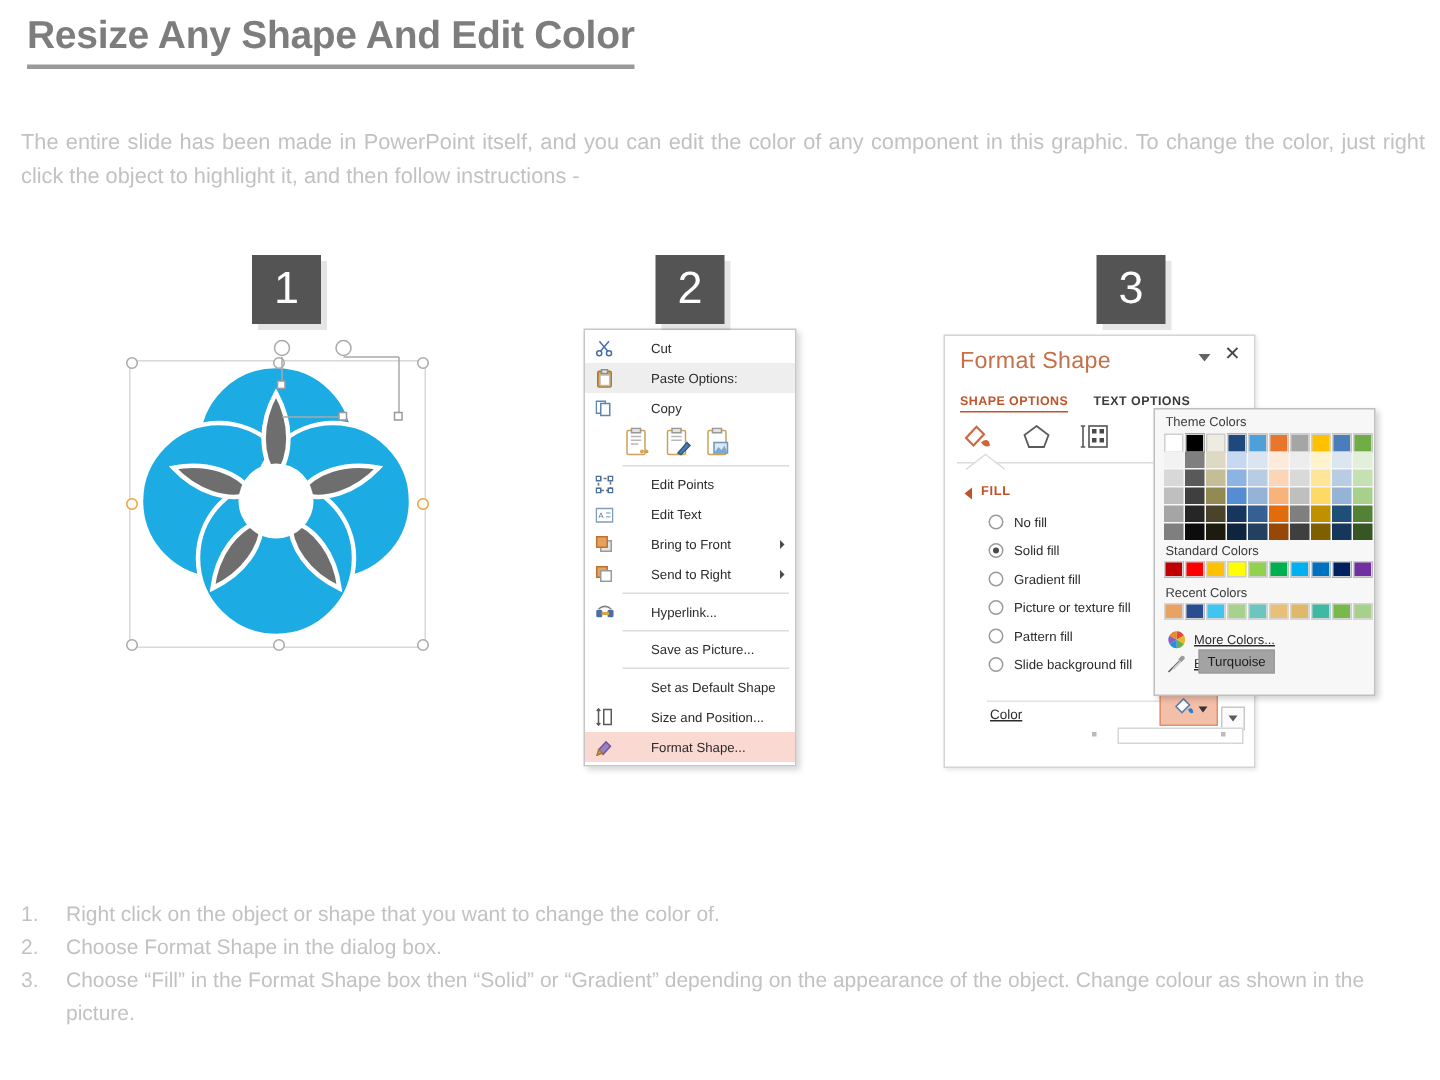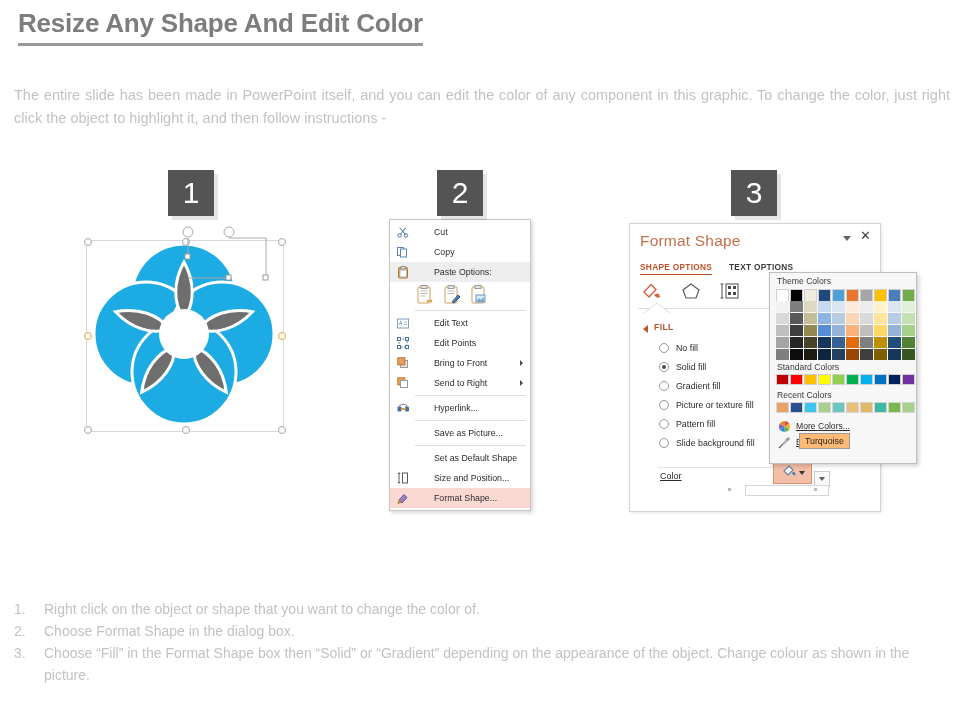--- a/index.html
+++ b/index.html
@@ -73,21 +73,21 @@
     width:0;height:0;border-left:3.5px solid #4a4a4a;
     border-top:3px solid transparent;border-bottom:3px solid transparent;
   }
   .menu-sep{height:1px;background:#dcdcdc;margin:2px 4px 2px 25px;}
   #paste-row{display:flex;align-items:center;height:26px;padding-left:26px;gap:9px;}
   .paste-ico{width:18px;height:20px;}
   
   #format-shape-pane{
     position:absolute;left:629px;top:223px;width:206px;height:287px;
     background:#ffffff;border:1px solid #d4d4d4;
-    box-shadow:1px 1px 3px rgba(0,0,0,0.10);z-index:10;padding-left:44px;
+    box-shadow:1px 1px 3px rgba(0,0,0,0.10);z-index:10;
   }
   #fs-title{
     position:absolute;left:10px;top:8px;
     font-size:15.5px;color:#c4714a;font-weight:normal;letter-spacing:.2px;
   }
   #fs-collapse{position:absolute;right:29px;top:12px;width:0;height:0;
     border-left:4px solid transparent;border-right:4px solid transparent;
     border-top:5px solid #636363;}
   #fs-close{position:absolute;right:9px;top:5px;font-size:13px;color:#444;line-height:14px;}
   .fs-tab{
@@ -141,21 +141,21 @@
   #recent-label{position:absolute;left:0;top:114px;}
   #recent-grid{position:absolute;left:6px;top:129px;display:grid;grid-template-columns:repeat(10,13px);gap:1px;}
   #recent-grid .sw{width:13px;height:11px;border:1px solid #d5d5d5;box-sizing:border-box;}
   .cp-action{position:absolute;left:6px;display:flex;align-items:center;font-size:8.6px;color:#2b2b2b;}
   #cp-more{top:146px;}
   #cp-eyedropper{top:162px;}
   .cp-action .cp-ico{width:16px;height:14px;display:flex;align-items:center;justify-content:center;margin-right:4px;}
   .cp-action .cp-txt{text-decoration:underline;}
   #tooltip-turquoise{
     position:absolute;left:799px;top:433px;
-    background:#fdba74;border:1px solid #9b9b9b;
+    background:#a3a3a3;border:1px solid #9b9b9b;
     font-size:8.8px;color:#1c1c1c;padding:2px 5px;z-index:60;
   }
   
   #bottom-list{position:absolute;left:14px;top:598px;width:930px;color:#c2c2c2;font-size:14px;line-height:22px;}
   .bl-row{display:flex;}
   .bl-num{width:30px;flex:0 0 30px;}
   .bl-txt{flex:1;}
 </style>
 </head>
 <body>
@@ -221,39 +221,39 @@
             <circle cx="2.5" cy="9.5" r="1.7"></circle>
             <circle cx="9" cy="9.5" r="1.7"></circle>
             <line x1="3.3" y1="8.2" x2="9" y2="1.5"></line>
             <line x1="8.2" y1="8.2" x2="2.6" y2="1.5"></line>
           </g>
         </svg>
     </span>
     <span class="mi-label">Cut</span>
   </div>
 
-  <div class="menu-item">
-    <span class="mi-icon">
-      <svg width="12" height="12" viewBox="0 0 12 12">
-          <rect x="0.5" y="1.5" width="6" height="8" fill="#ffffff" stroke="#5c84b8"></rect>
-          <rect x="3.5" y="3" width="6" height="8" fill="#ffffff" stroke="#5c84b8"></rect>
-        </svg>
-    </span>
-    <span class="mi-label">Copy</span>
-  </div>
-
   <div class="menu-item highlight">
     <span class="mi-icon">
       <svg width="12" height="13" viewBox="0 0 12 13">
           <rect x="1.5" y="1.5" width="9" height="10.5" rx="1" fill="#d8a24b" stroke="#a8792e"></rect>
           <rect x="4" y="0.5" width="4" height="2.5" fill="#e9e9e9" stroke="#8d8d8d"></rect>
           <rect x="3" y="4" width="6.5" height="7" fill="#ffffff" stroke="#b9b9b9"></rect>
         </svg>
     </span>
     <span class="mi-label">Paste Options:</span>
+  </div>
+
+  <div class="menu-item">
+    <span class="mi-icon">
+      <svg width="12" height="12" viewBox="0 0 12 12">
+          <rect x="0.5" y="1.5" width="6" height="8" fill="#ffffff" stroke="#5c84b8"></rect>
+          <rect x="3.5" y="3" width="6" height="8" fill="#ffffff" stroke="#5c84b8"></rect>
+        </svg>
+    </span>
+    <span class="mi-label">Copy</span>
   </div>
 
   <div id="paste-row">
     <span class="paste-ico">
       <svg width="18" height="20" viewBox="0 0 18 20">
           <rect x="2" y="2" width="12" height="16" rx="1" fill="#ffffff" stroke="#c9a15a"></rect>
           <rect x="5" y="0.5" width="6" height="3" fill="#e2e2e2" stroke="#999"></rect>
           <g stroke="#b9b9b9" stroke-width="1">
             <line x1="4.5" y1="6" x2="11.5" y2="6"></line>
             <line x1="4.5" y1="8.5" x2="11.5" y2="8.5"></line>
@@ -281,47 +281,47 @@
           <rect x="6" y="10" width="9" height="7" fill="#dbe8f5" stroke="#6d94bd"></rect>
           <path d="M6,17 L9,13 L11,15 L13,12 L15,17 Z" fill="#7fa8cf"></path>
         </svg>
     </span>
   </div>
 
   <div class="menu-sep"></div>
 
   <div class="menu-item">
     <span class="mi-icon">
+      <svg width="12" height="12" viewBox="0 0 12 12">
+          <g stroke="#6f6f6f" fill="none">
+            <path d="M2,2 L10,2 L10,10 L2,10 Z" stroke-dasharray="2 1.4"></path>
+          </g>
+          <g fill="#ffffff" stroke="#4a6fa5">
+            <rect x="0.5" y="0.5" width="3" height="3"></rect>
+            <rect x="8.5" y="0.5" width="3" height="3"></rect>
+            <rect x="0.5" y="8.5" width="3" height="3"></rect>
+            <rect x="8.5" y="8.5" width="3" height="3"></rect>
+          </g>
+        </svg>
+    </span>
+    <span class="mi-label">Edit Points</span>
+  </div>
+
+  <div class="menu-item">
+    <span class="mi-icon">
       <svg width="12" height="11" viewBox="0 0 12 11">
           <rect x="0.5" y="1" width="11" height="9" fill="#ffffff" stroke="#7f9dbd"></rect>
           <text x="2" y="7" font-size="5" fill="#4a6fa5" font-family="Liberation Sans, sans-serif">A</text>
           <g stroke="#9fb6cd">
             <line x1="7" y1="4" x2="10" y2="4"></line>
             <line x1="7" y1="6.5" x2="10" y2="6.5"></line>
           </g>
         </svg>
     </span>
     <span class="mi-label">Edit Text</span>
-  </div>
-
-  <div class="menu-item">
-    <span class="mi-icon">
-      <svg width="12" height="12" viewBox="0 0 12 12">
-          <g stroke="#6f6f6f" fill="none">
-            <path d="M2,2 L10,2 L10,10 L2,10 Z" stroke-dasharray="2 1.4"></path>
-          </g>
-          <g fill="#ffffff" stroke="#4a6fa5">
-            <rect x="0.5" y="0.5" width="3" height="3"></rect>
-            <rect x="8.5" y="0.5" width="3" height="3"></rect>
-            <rect x="0.5" y="8.5" width="3" height="3"></rect>
-            <rect x="8.5" y="8.5" width="3" height="3"></rect>
-          </g>
-        </svg>
-    </span>
-    <span class="mi-label">Edit Points</span>
   </div>
 
 
   <div class="menu-item">
     <span class="mi-icon">
       <svg width="12" height="12" viewBox="0 0 12 12">
           <rect x="3.5" y="3.5" width="7" height="7" fill="#e6e6e6" stroke="#9a9a9a"></rect>
           <rect x="0.8" y="0.8" width="7" height="7" fill="#e8a05a" stroke="#b87334"></rect>
         </svg>
     </span>

